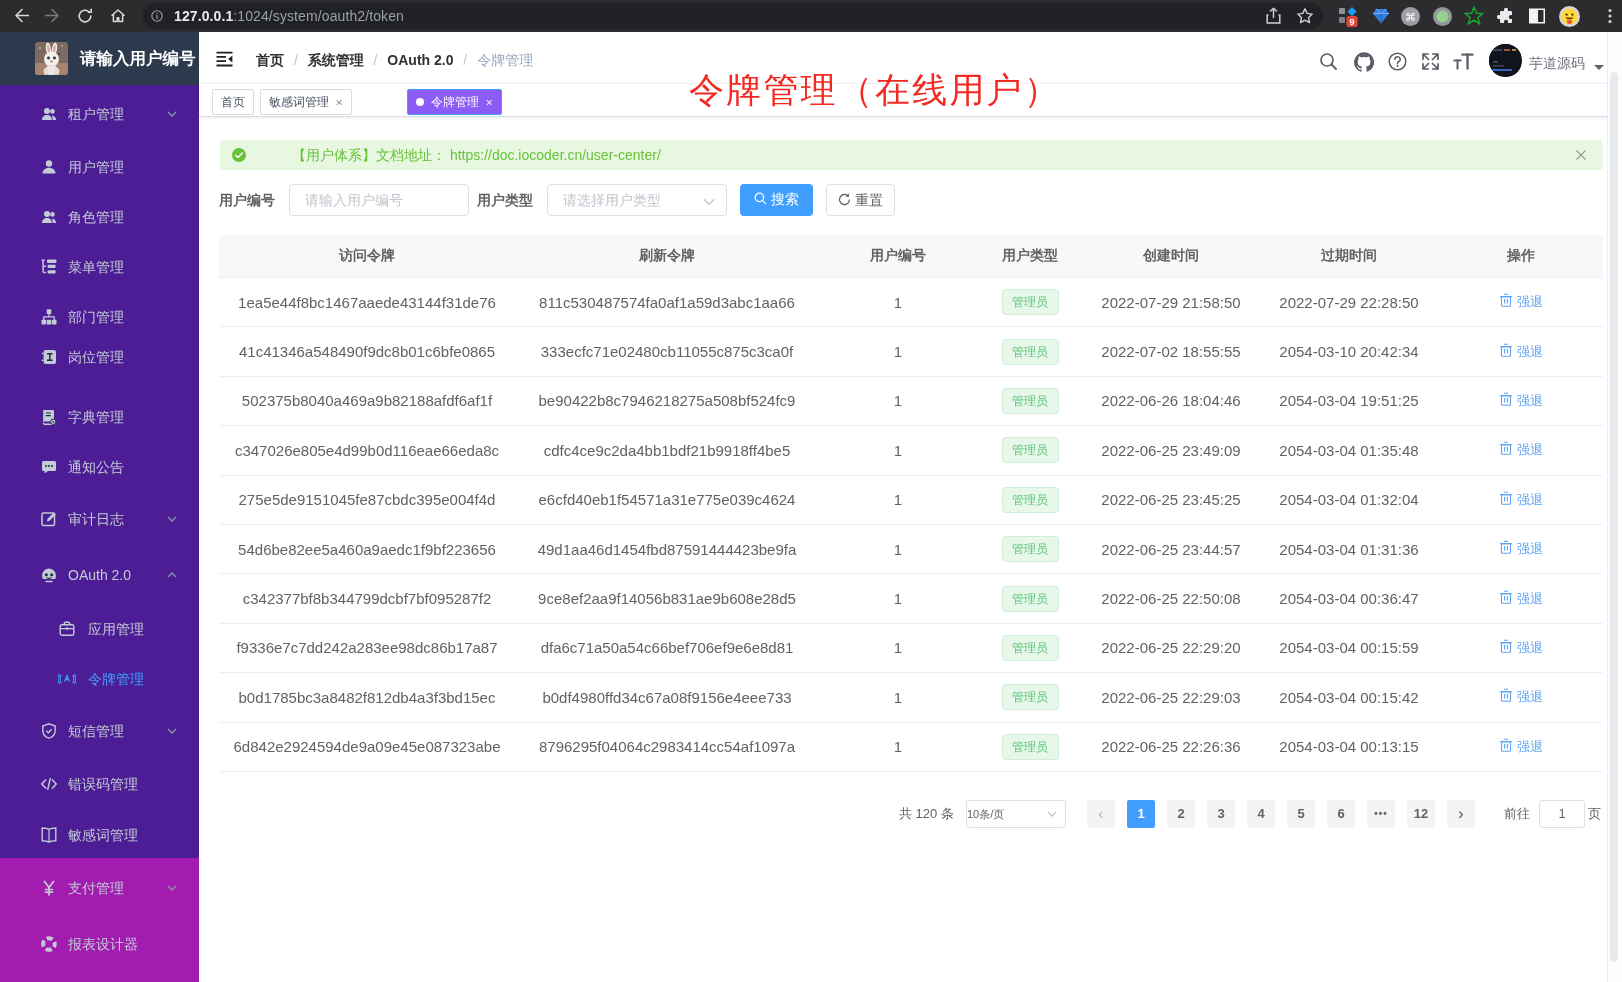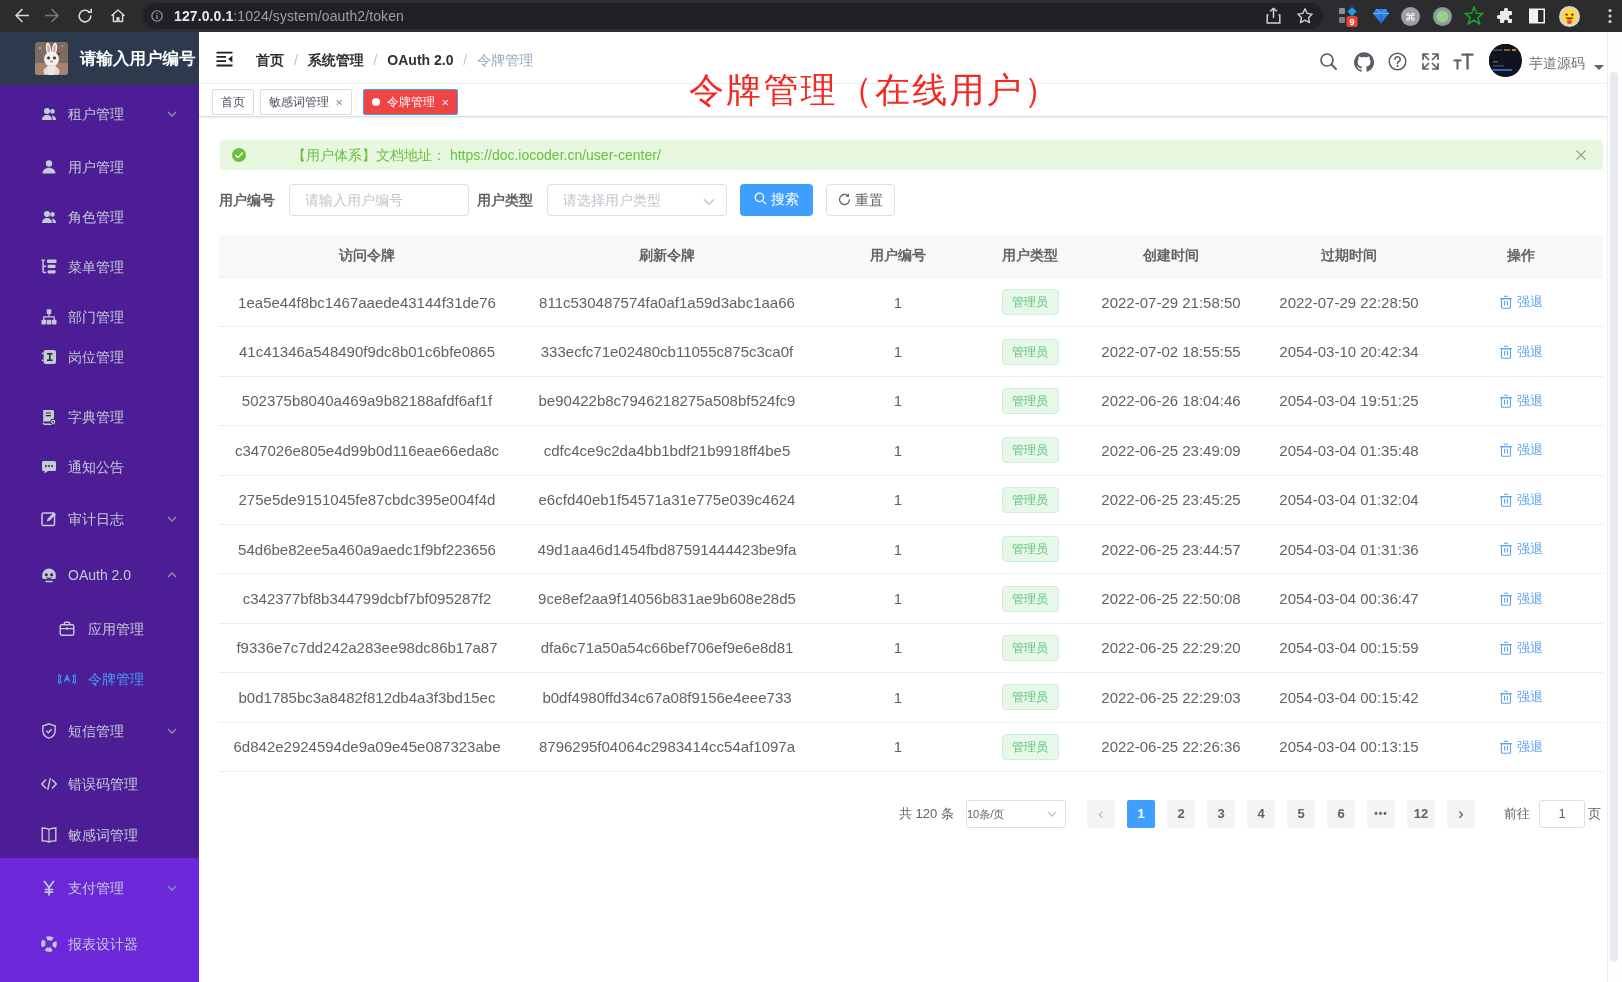--- a/index.html
+++ b/index.html
@@ -21,38 +21,38 @@
   .logo .avatar { position:absolute; left:35px; top:10px; width:33px; height:33px; border-radius:3px; overflow:hidden; }
   .logo .title { position:absolute; left:80px; top:0; line-height:53px; color:#fff; font-size:16.5px; font-weight:bold; }
   .menu { position:absolute; left:0; top:53px; width:199px; height:773px; background:#4c1d95; }
   .mitem { position:absolute; left:0; width:199px; height:50px; color:#c3cbd6; font-size:14px; }
   .mitem .micon { position:absolute; left:40px; top:50%; transform:translateY(-50%); width:18px; height:18px; }
   .mitem .mtext { position:absolute; left:68px; top:0; line-height:50px; }
   .mitem .arrow { position:absolute; right:22px; top:50%; width:10px; height:10px; }
   .mitem.sub .micon { left:58px; }
   .mitem.sub .mtext { left:88px; }
   .mitem.active { color:#409eff; }
-  .sbottom { position:absolute; left:0; top:826px; width:199px; height:124px; background:#6d28d9; }
+  .sbottom { position:absolute; left:0; top:826px; width:199px; height:124px; background:#a21caf; }
 
   
   .main { position:absolute; left:199px; top:32px; width:1423px; height:950px; background:#fff; }
   .navbar { position:absolute; left:0; top:0; width:1423px; height:50px; background:#fff; }
   .hamburger { position:absolute; left:17px; top:19px; }
   .bc { position:absolute; left:57px; top:3px; line-height:51px; font-size:14px; color:#303133; font-weight:700; white-space:nowrap; }
   .bc .sep { color:#c0c4cc; font-weight:400; margin:0 6px; }
   .bc .last { color:#97a8be; font-weight:400; }
   .nav-ic { position:absolute; top:20px; }
   .nav-avatar { position:absolute; left:1290px; top:12px; width:33px; height:33px; border-radius:50%; background:#10131c; overflow:hidden; }
   .nav-name { position:absolute; left:1330px; top:6px; line-height:50px; font-size:14px; color:#6a6f7a; }
   .nav-caret { position:absolute; left:1395px; top:33px; width:0; height:0; border:5px solid transparent; border-top-color:#5f6470; }
 
   .tagsbar { position:absolute; left:0; top:51px; width:1423px; height:34px; background:#fff; border-top:1px solid #eef0f4; border-bottom:1px solid #d8dce5; box-shadow:0 1px 3px 0 rgba(0,0,0,.08); }
   .tag { position:absolute; top:5px; height:26px; line-height:24px; border:1px solid #d8dce5; border-radius:2px; background:#fff; color:#495060; font-size:12px; padding:0 8px; white-space:nowrap; }
   .tag .x { display:inline-block; margin-left:6px; color:#8a909c; font-size:10px; transform:scale(0.95); }
-  .tag.on { background:#ef4444; border-color:#409eff; color:#fff; }
+  .tag.on { background:#8b5cf6; border-color:#409eff; color:#fff;margin-left:44px; }
   .tag.on .x { color:#e8f1fc; }
   .tag .dot { display:inline-block; width:8px; height:8px; border-radius:50%; background:#fff; margin-right:7px; position:relative; top:0px; }
 
   .redmark { position:absolute; left:689px; top:68px; font-size:35px; line-height:44px; color:#f32a23; font-weight:500; letter-spacing:2.2px; white-space:nowrap; }
 
   
   .alert { position:absolute; left:220px; top:140px; width:1383px; height:30px; background:#e8f7e0; border-radius:4px; }
   .alert .atext { position:absolute; left:42px; top:0; line-height:30px; font-size:14px; color:#67c23a;margin-left:30px; }
   .alert .ax { position:absolute; right:16px; top:9px; width:12px; height:12px; }
 
@@ -61,21 +61,21 @@
   .fbtn { position:absolute; top:184px; height:32px; border-radius:4px; font-size:14px; line-height:30px; text-align:center; }
 
   
   .tbl { position:absolute; left:219px; top:235px; width:1384px; }
   .trow { display:flex; width:1384px; }
   .th { height:43px; background:#f8f8f9; border-bottom:1px solid #ebeef5; font-weight:700; color:#606266; font-size:14px; }
   .td { height:49.4px; background:#fff; border-bottom:1px solid #ebeef5; color:#606266; font-size:15px; }
   .cell { display:flex; align-items:center; justify-content:center; }
   .c1{width:296px;} .c2{width:304px;} .c3{width:158px;} .c4{width:106px;} .c5{width:176px;} .c6{width:180px;} .c7{width:164px;}
   .gtag { display:inline-block; width:57px; height:26px; line-height:24px; text-align:center; background:#e7f7ea; border:1px solid #cdeed7; border-radius:4px; color:#5cc579; font-size:12px; }
-  .kick { color:#5ba2f5; font-size:13px; display:flex; align-items:center; }
+  .kick { color:#5ba2f5; font-size:13px; display:flex; align-items:flex-start; }
   .kick svg { margin-right:4px; }
 
   
   .pgn { position:absolute; top:800px; height:28px; }
   .pbtn { position:absolute; top:0; width:28px; height:28px; background:#f4f4f5; border-radius:2px; color:#606266; font-size:13px; font-weight:700; text-align:center; line-height:28px; }
   .pbtn.on { background:#409eff; color:#fff; }
 
   
   .scroll { position:absolute; right:0; top:32px; width:15px; height:950px; background:#fcfdfe; border-left:1px solid #ebedf0; }
   .thumb { position:absolute; left:2px; top:40px; width:8px; height:890px; border-radius:5px; background:#e7eaee; }

